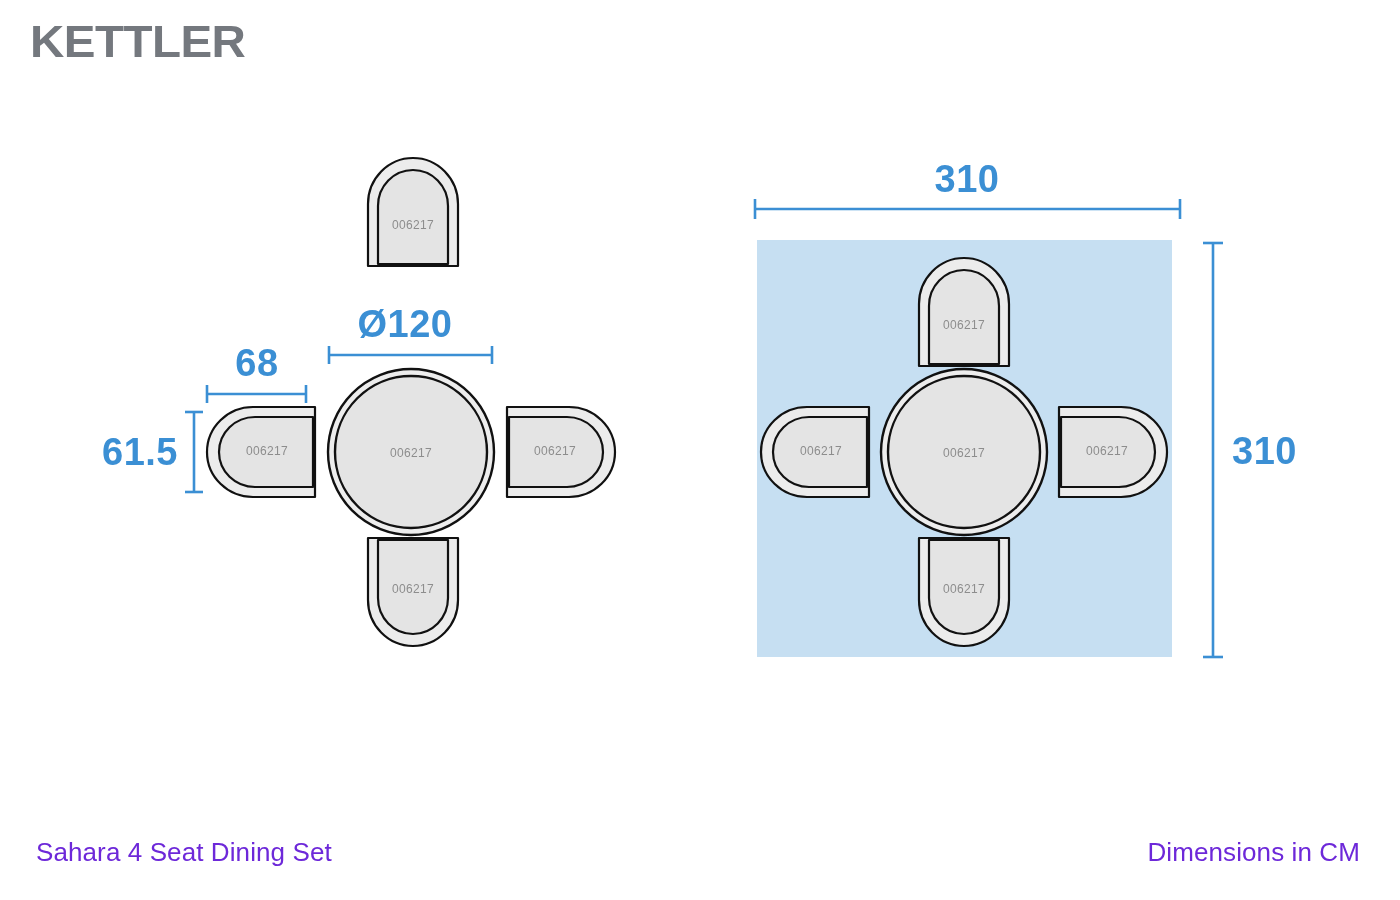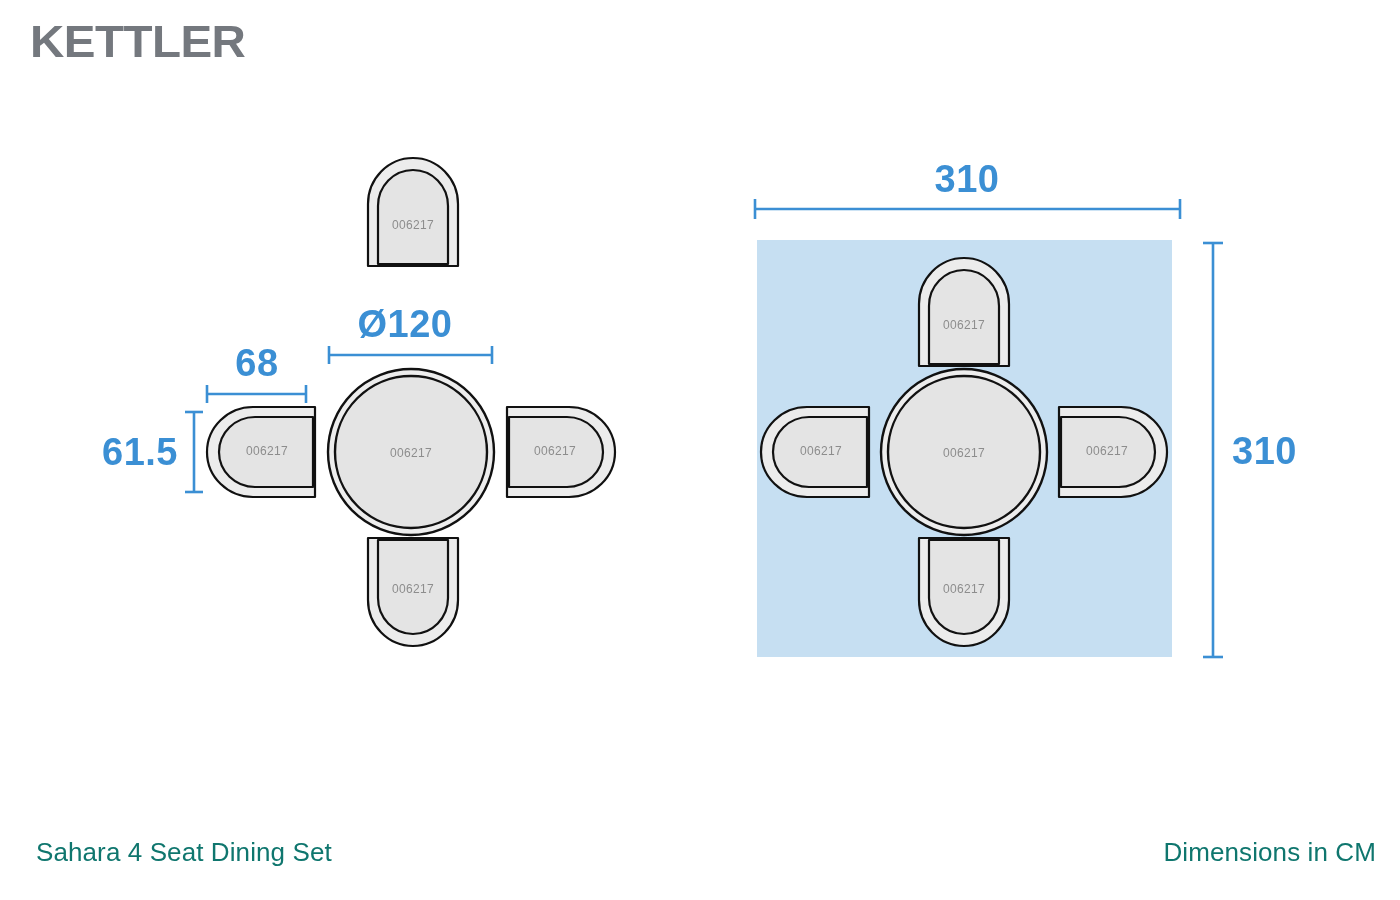--- a/index.html
+++ b/index.html
@@ -31,27 +31,27 @@
     transform-origin: left center;
     line-height: 1;
     user-select: none;
   }
 
   
   .footer-caption {
     position: absolute;
     bottom: 32px;
     font-size: 26px;
-    color: #0f766e;
+    color: #6d28d9;
     font-family: "Liberation Sans", "DejaVu Sans", sans-serif;
     letter-spacing: 0.1px;
     white-space: nowrap;
   }
   #caption-left  { left: 36px; }
-  #caption-right { right: 24px; margin-left: 35px; }
+  #caption-right { right: 40px; margin-left: 35px; }
 
   
   #drawing-stage {
     position: absolute;
     left: 0; top: 0;
     width: 1400px;
     height: 900px;
   }
   #drawing-stage svg { display: block; }
 

